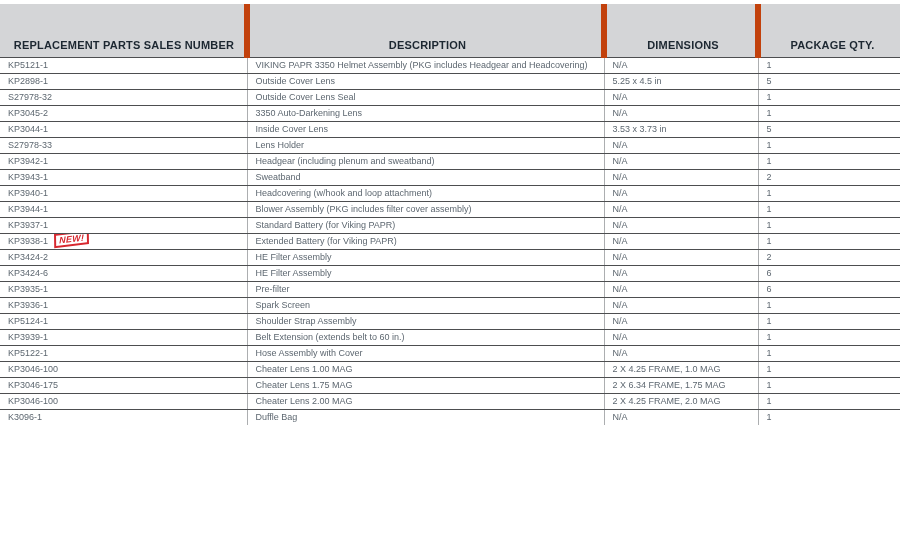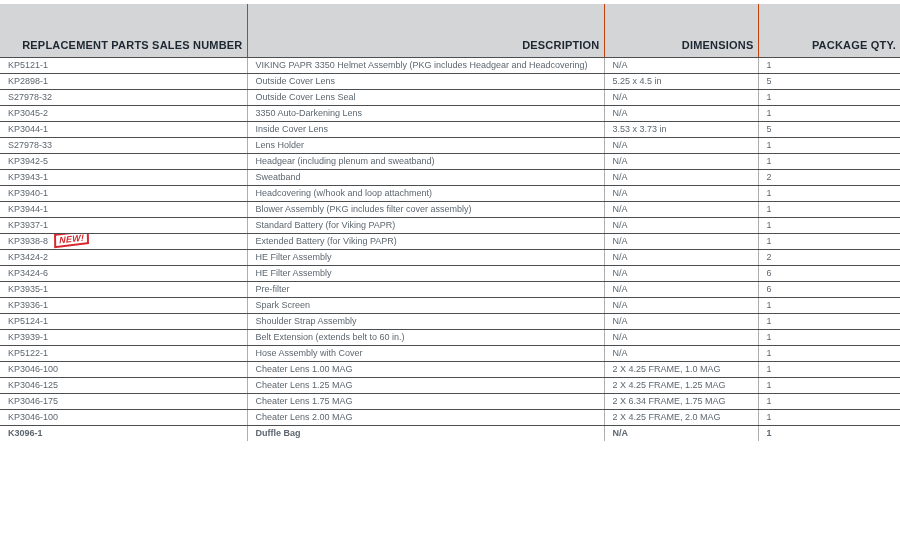--- a/index.html
+++ b/index.html
@@ -23,42 +23,42 @@
   }
   col.c-id   { width: 247px; }
   col.c-desc { width: 357px; }
   col.c-dim  { width: 154px; }
   col.c-qty  { width: 142px; }
 
   thead th {
     background: var(--header-bg, #d4d5d7);
     height: 53px;
     vertical-align: bottom;
-    text-align: right;
+    text-align: center;
     padding: 0 4px 6px 8px;
     font-size: 11px;
     font-weight: bold;
     letter-spacing: 0.2px;
     color: var(--header-text, #1c2731);
     border-bottom: 1px solid var(--row-line, #4d4e50);
   }
-  thead th + th { border-left: 1px solid #c2410c; }
+  thead th + th { border-left: 6px solid #c2410c; }
 
   tbody td {
     height: 16px;
     padding: 0 4px 0 8px;
     font-size: 9px;
     line-height: 15px;
     color: var(--body-text, #5d6770);
     border-bottom: 1px solid var(--row-line, #4d4e50);
     white-space: nowrap;
     overflow: hidden;
   }
   tbody td + td { border-left: 1px solid #acaeb0; }
-  tbody tr:last-child td { border-bottom: none; font-weight: bold; }
+  tbody tr:last-child td { border-bottom: none; }
 
   .new-badge {
     display: inline-block;
     margin-left: 6px;
     padding: 0 3px;
     border: 2px solid var(--badge-red, #d7282f);
     background: #ffffff;
     color: var(--badge-red, #d7282f);
     font-size: 9px;
     font-weight: 800;
@@ -120,21 +120,21 @@
           <td>3.53 x 3.73 in</td>
           <td>5</td>
         </tr>
         <tr>
           <td><span>S27978-33</span></td>
           <td>Lens Holder</td>
           <td>N/A</td>
           <td>1</td>
         </tr>
         <tr>
-          <td><span>KP3942-5</span></td>
+          <td><span>KP3942-1</span></td>
           <td>Headgear (including plenum and sweatband)</td>
           <td>N/A</td>
           <td>1</td>
         </tr>
         <tr>
           <td><span>KP3943-1</span></td>
           <td>Sweatband</td>
           <td>N/A</td>
           <td>2</td>
         </tr>
@@ -150,21 +150,21 @@
           <td>N/A</td>
           <td>1</td>
         </tr>
         <tr>
           <td><span>KP3937-1</span></td>
           <td>Standard Battery (for Viking PAPR)</td>
           <td>N/A</td>
           <td>1</td>
         </tr>
         <tr>
-          <td><span>KP3938-8</span><span class="new-badge">NEW!</span></td>
+          <td><span>KP3938-1</span><span class="new-badge">NEW!</span></td>
           <td>Extended Battery (for Viking PAPR)</td>
           <td>N/A</td>
           <td>1</td>
         </tr>
         <tr>
           <td><span>KP3424-2</span></td>
           <td>HE Filter Assembly</td>
           <td>N/A</td>
           <td>2</td>
         </tr>
@@ -204,26 +204,20 @@
           <td>N/A</td>
           <td>1</td>
         </tr>
         <tr>
           <td><span>KP3046-100</span></td>
           <td>Cheater Lens 1.00 MAG</td>
           <td>2 X 4.25 FRAME, 1.0 MAG</td>
           <td>1</td>
         </tr>
         <tr>
-          <td><span>KP3046-125</span></td>
-          <td>Cheater Lens 1.25 MAG</td>
-          <td>2 X 4.25 FRAME, 1.25 MAG</td>
-          <td>1</td>
-        </tr>
-        <tr>
           <td><span>KP3046-175</span></td>
           <td>Cheater Lens 1.75 MAG</td>
           <td>2 X 6.34 FRAME, 1.75 MAG</td>
           <td>1</td>
         </tr>
         <tr>
           <td><span>KP3046-100</span></td>
           <td>Cheater Lens 2.00 MAG</td>
           <td>2 X 4.25 FRAME, 2.0 MAG</td>
           <td>1</td>

